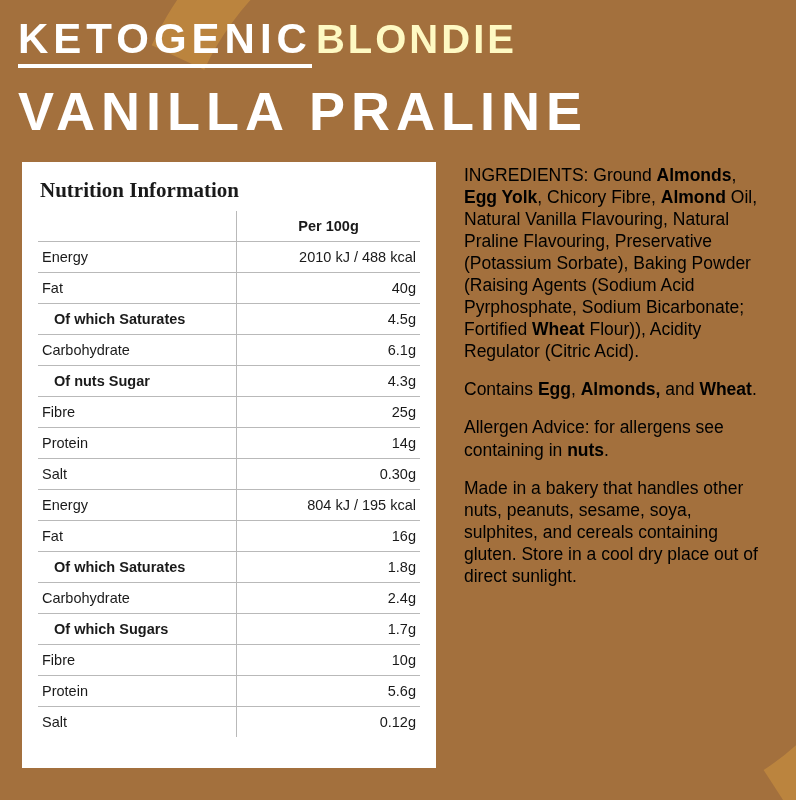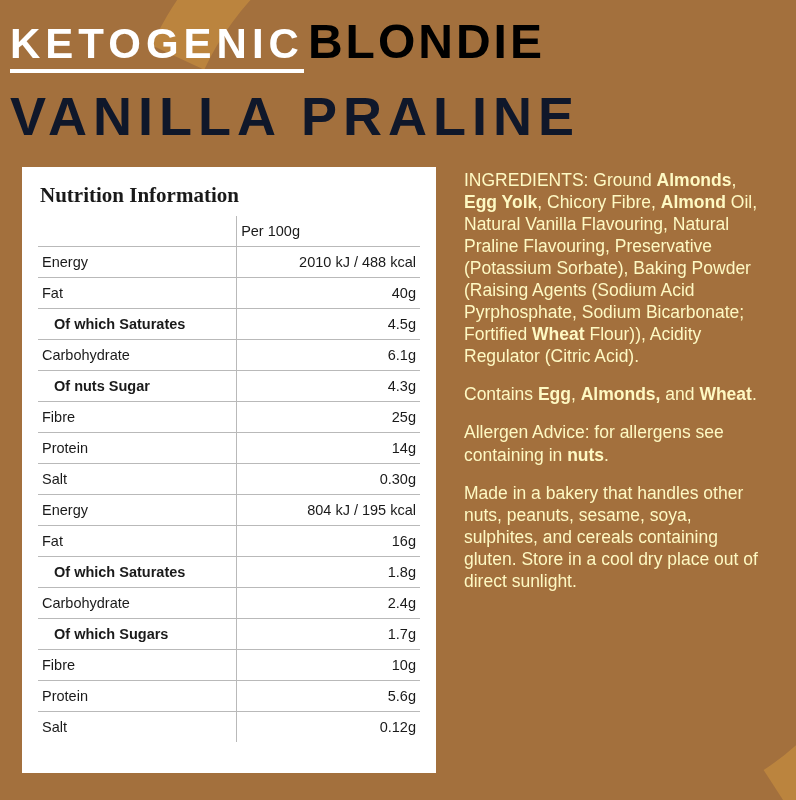--- a/index.html
+++ b/index.html
@@ -50,51 +50,51 @@
     border-width: 55px;
     border-color: transparent transparent #c0883f transparent;
     transform: rotate(-6deg);
   }
   .inner {
     position: relative;
     z-index: 2;
   }
   
   .header {
-    padding: 18px 22px 0 10px;
+    padding: 18px 22px 0 18px;
   }
   .title-line1 {
     display: flex;
     align-items: baseline;
     gap: 0px;
     white-space: nowrap;
   }
   .kw-ketogenic {
     font-size: 42px;
     font-weight: bold;
     color: #ffffff;
     letter-spacing: 5px;
     border-bottom: 4px solid #ffffff;
     padding-bottom: 4px;
     line-height: 1;
     font-stretch: condensed;
   }
   .kw-blondie {
-    font-size: 48px;
-    font-weight: bold;
-    color: #000000;
+    font-size: 40px;
+    font-weight: bold;
+    color: #fef9c3;
     letter-spacing: 3px;
     line-height: 1;
     margin-left: 4px;
   }
   .title-line2 {
     margin-top: 16px;
     font-size: 54px;
     font-weight: bold;
-    color: #0f172a;
+    color: #ffffff;
     letter-spacing: 6px;
     line-height: 1;
     white-space: nowrap;
   }
   
   .content {
     display: flex;
     align-items: flex-start;
     margin-top: 24px;
     padding: 0 22px 0 22px;
@@ -119,22 +119,22 @@
     border-collapse: collapse;
     font-size: 14.5px;
     color: #1a1a1a;
   }
   table.nutrition td {
     padding: 7px 4px 7px 4px;
     border-bottom: 1px solid #b9b9b9;
     vertical-align: middle;
   }
   table.nutrition tr.head td {
-    font-weight: normal;
-    text-align: left;
+    font-weight: bold;
+    text-align: center;
   }
   table.nutrition tr.head td.blank {
     border-bottom: 1px solid #b9b9b9;
   }
   table.nutrition td.name {
     width: 52%;
     text-align: left;
   }
   table.nutrition td.val {
     text-align: right;
@@ -142,21 +142,21 @@
   }
   table.nutrition td.indent {
     padding-left: 16px;
     font-weight: bold;
   }
   table.nutrition tr.lastrow td {
     border-bottom: none;
   }
   
   .ingredients {
-    color: #fef9c3;
+    color: #000000;
     font-size: 17.5px;
     line-height: 1.26;
     width: 300px;
     padding-top: 2px;
   }
   .ingredients p {
     margin: 0 0 16px 0;
   }
   .ingredients b {
     font-weight: bold;

